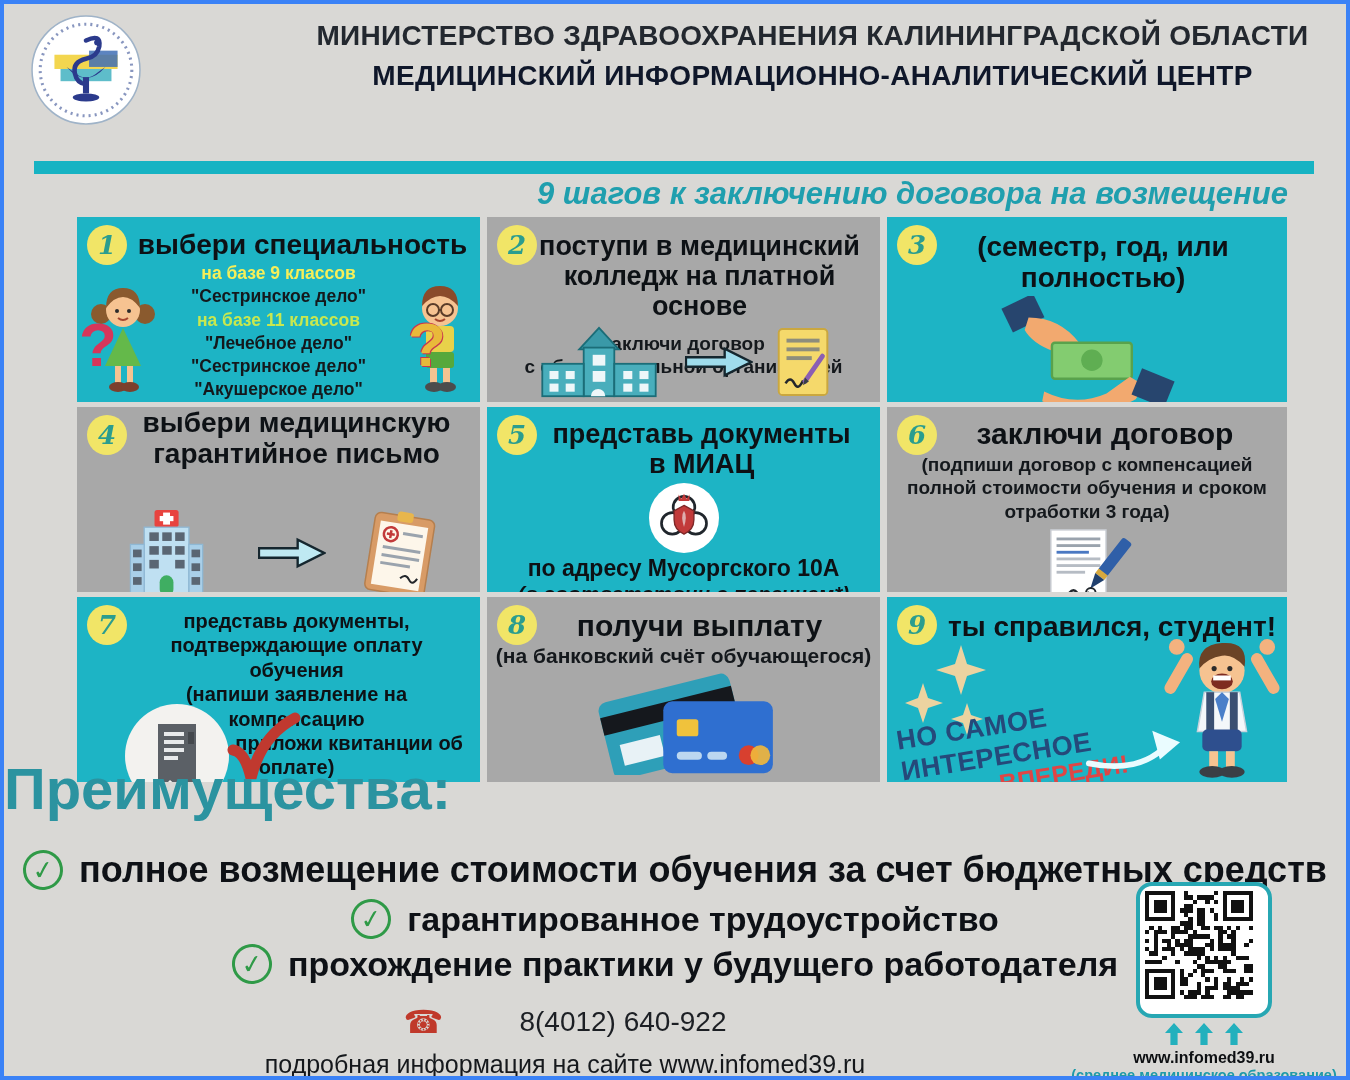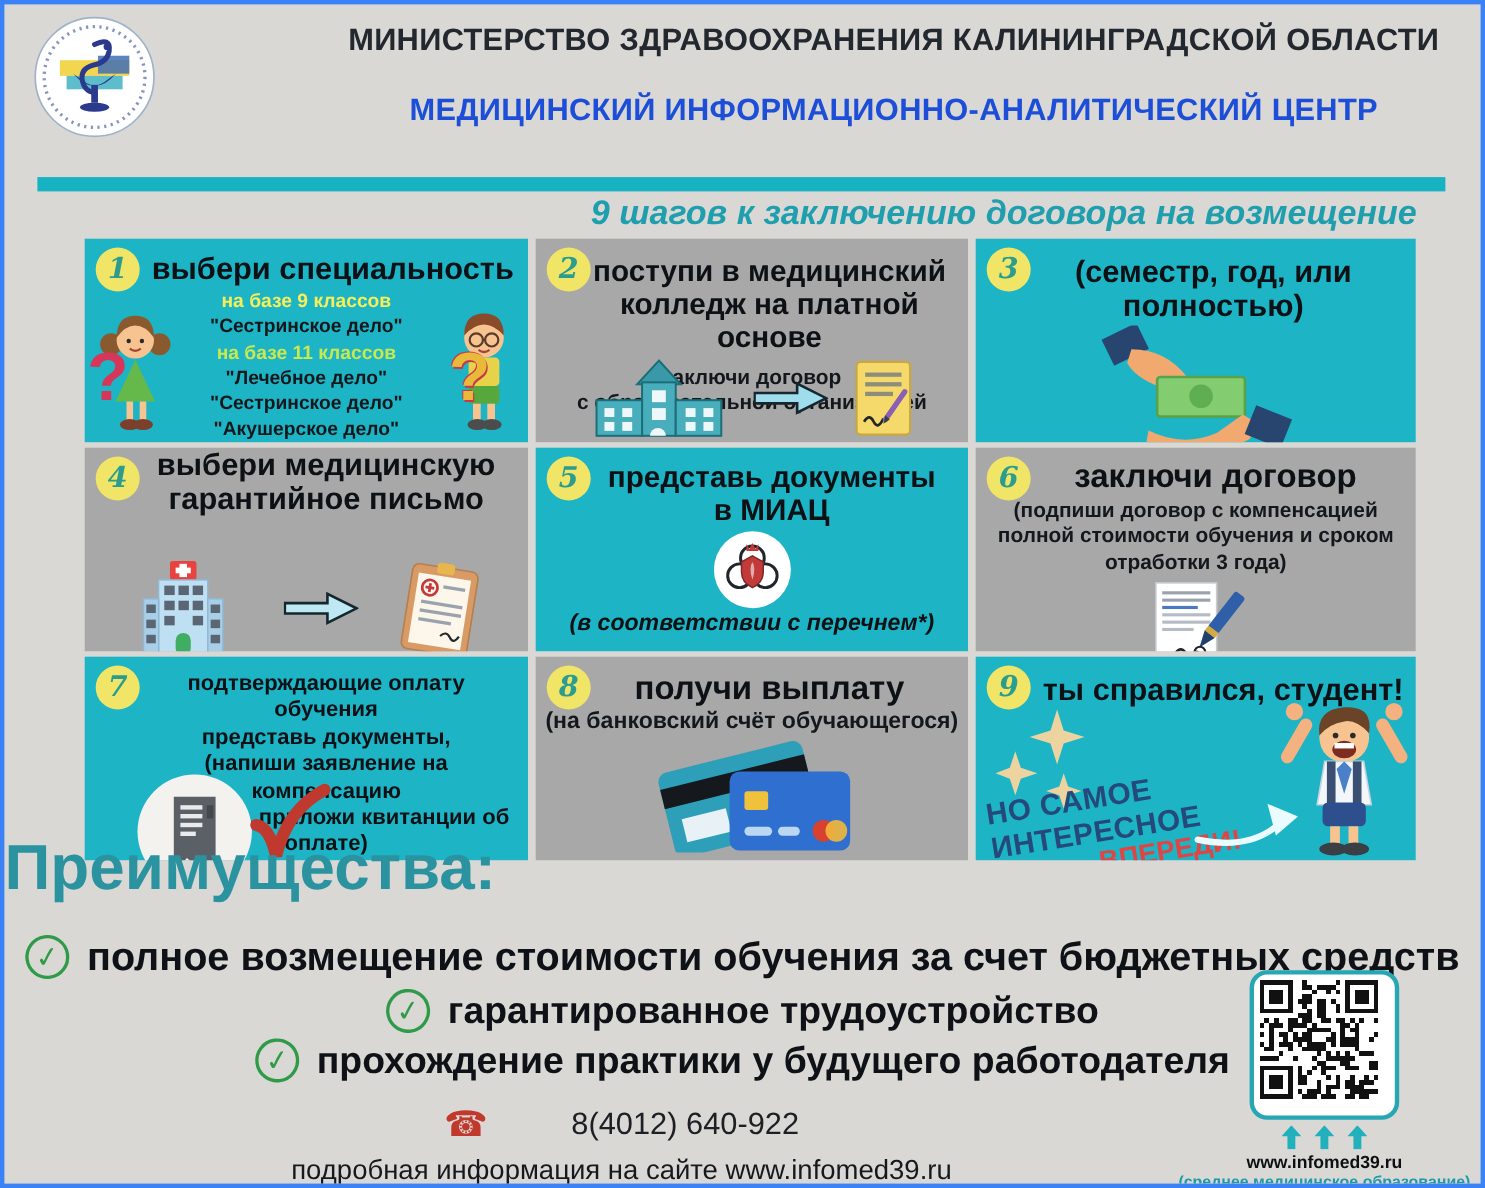--- a/index.html
+++ b/index.html
@@ -4,21 +4,21 @@
 <style>
   html,body{margin:0;padding:0;background:#b9b9b9;}
   .poster{position:relative;width:1350px;height:1080px;box-sizing:border-box;
     background:#d9d8d5;border:4px solid #3b82f6;overflow:hidden;
     font-family:"Liberation Sans","DejaVu Sans",sans-serif;}
   
   .logo{position:absolute;left:26px;top:10px;width:112px;height:112px;}
   .hline1{position:absolute;left:300px;right:25px;top:16px;text-align:center;
     font-size:28px;font-weight:800;color:#23282f;letter-spacing:.3px;}
   .hline2{position:absolute;left:300px;right:25px;top:56px;text-align:center;
-    font-size:28px;font-weight:800;color:#1d4ed8;letter-spacing:.3px;margin-top:24px;}
+    font-size:28px;font-weight:800;color:#0f172a;letter-spacing:.3px;}
   .hsub{position:absolute;left:40px;right:40px;top:102px;text-align:center;
     font-size:27px;font-weight:800;color:#1f9fae;letter-spacing:.3px;}
   .tealbar{position:absolute;left:30px;right:32px;top:157px;height:13px;background:#17b3c3;}
   .steps-head{position:absolute;left:380px;right:58px;top:172px;text-align:right;
     font-size:31px;font-weight:800;font-style:italic;color:#1f9fae;}
   
   .grid{position:absolute;left:73px;top:213px;display:grid;
     grid-template-columns:403px 393px 400px;grid-auto-rows:185px;gap:5px 7px;}
   .card{position:relative;overflow:hidden;}
   .t{background:#1db4c5;}
@@ -288,20 +288,21 @@
       <div class="emblem">
         <svg width="54" height="54" viewBox="0 0 60 60">
           <circle cx="30" cy="18" r="12" fill="none" stroke="#20262c" stroke-width="3"></circle>
           <circle cx="17" cy="36" r="12" fill="none" stroke="#20262c" stroke-width="3"></circle>
           <circle cx="43" cy="36" r="12" fill="none" stroke="#20262c" stroke-width="3"></circle>
           <path d="M22 4 l3 5 3 -6 3 6 3 -5 v7 h-12 z" fill="#c23a3a" transform="translate(2,0)"></path>
           <path d="M30 16 l11 6 v10 q0 11 -11 16 q-11 -5 -11 -16 v-10 z" fill="#c23a3a" stroke="#7e2727" stroke-width="1.5"></path>
           <path d="M30 22 q4 6 0 18 q-4 -12 0 -18z" fill="#e9dede" opacity=".7"></path>
         </svg>
       </div>
+      <div class="s5-addr">по адресу Мусоргского 10А</div>
       <div class="s5-note">(в соответствии с перечнем*)</div>
     </div>
 
     <div class="card g">
       <div class="badge">6</div>
       <div class="ctitle s6-title">заключи договор</div>
       <div class="csub s6-sub">
         <div>(подпиши договор с компенсацией</div>
         <div>полной стоимости обучения и сроком</div>
         <div>отработки 3 года)</div>
@@ -322,22 +323,22 @@
           </g>
           <path d="M30 70 q6 -9 11 0 q5 9 11 -3" stroke="#20262c" stroke-width="2.5" fill="none"></path>
           <circle cx="54" cy="68" r="5" fill="none" stroke="#20262c" stroke-width="2"></circle>
         </svg>
       </div>
     </div>
 
     <div class="card t">
       <div class="badge">7</div>
       <div class="s7-text">
+        <div>представь документы,</div>
         <div>подтверждающие оплату обучения</div>
-        <div>представь документы,</div>
         <div>(напиши заявление на компенсацию</div>
         <div>обучения, приложи квитанции об</div>
         <div>оплате)</div>
       </div>
       <div class="s7-icon">
         <svg width="46" height="64" viewBox="0 0 46 64">
           <path d="M4 0 h38 v56 l-6 6 -6 -6 -7 6 -7 -6 -6 6 -6 -6 z" fill="#5b6066"></path>
           <rect x="10" y="8" width="20" height="4" fill="#e8eaec"></rect>
           <rect x="10" y="16" width="20" height="4" fill="#e8eaec"></rect>
           <rect x="10" y="24" width="20" height="4" fill="#e8eaec"></rect>

